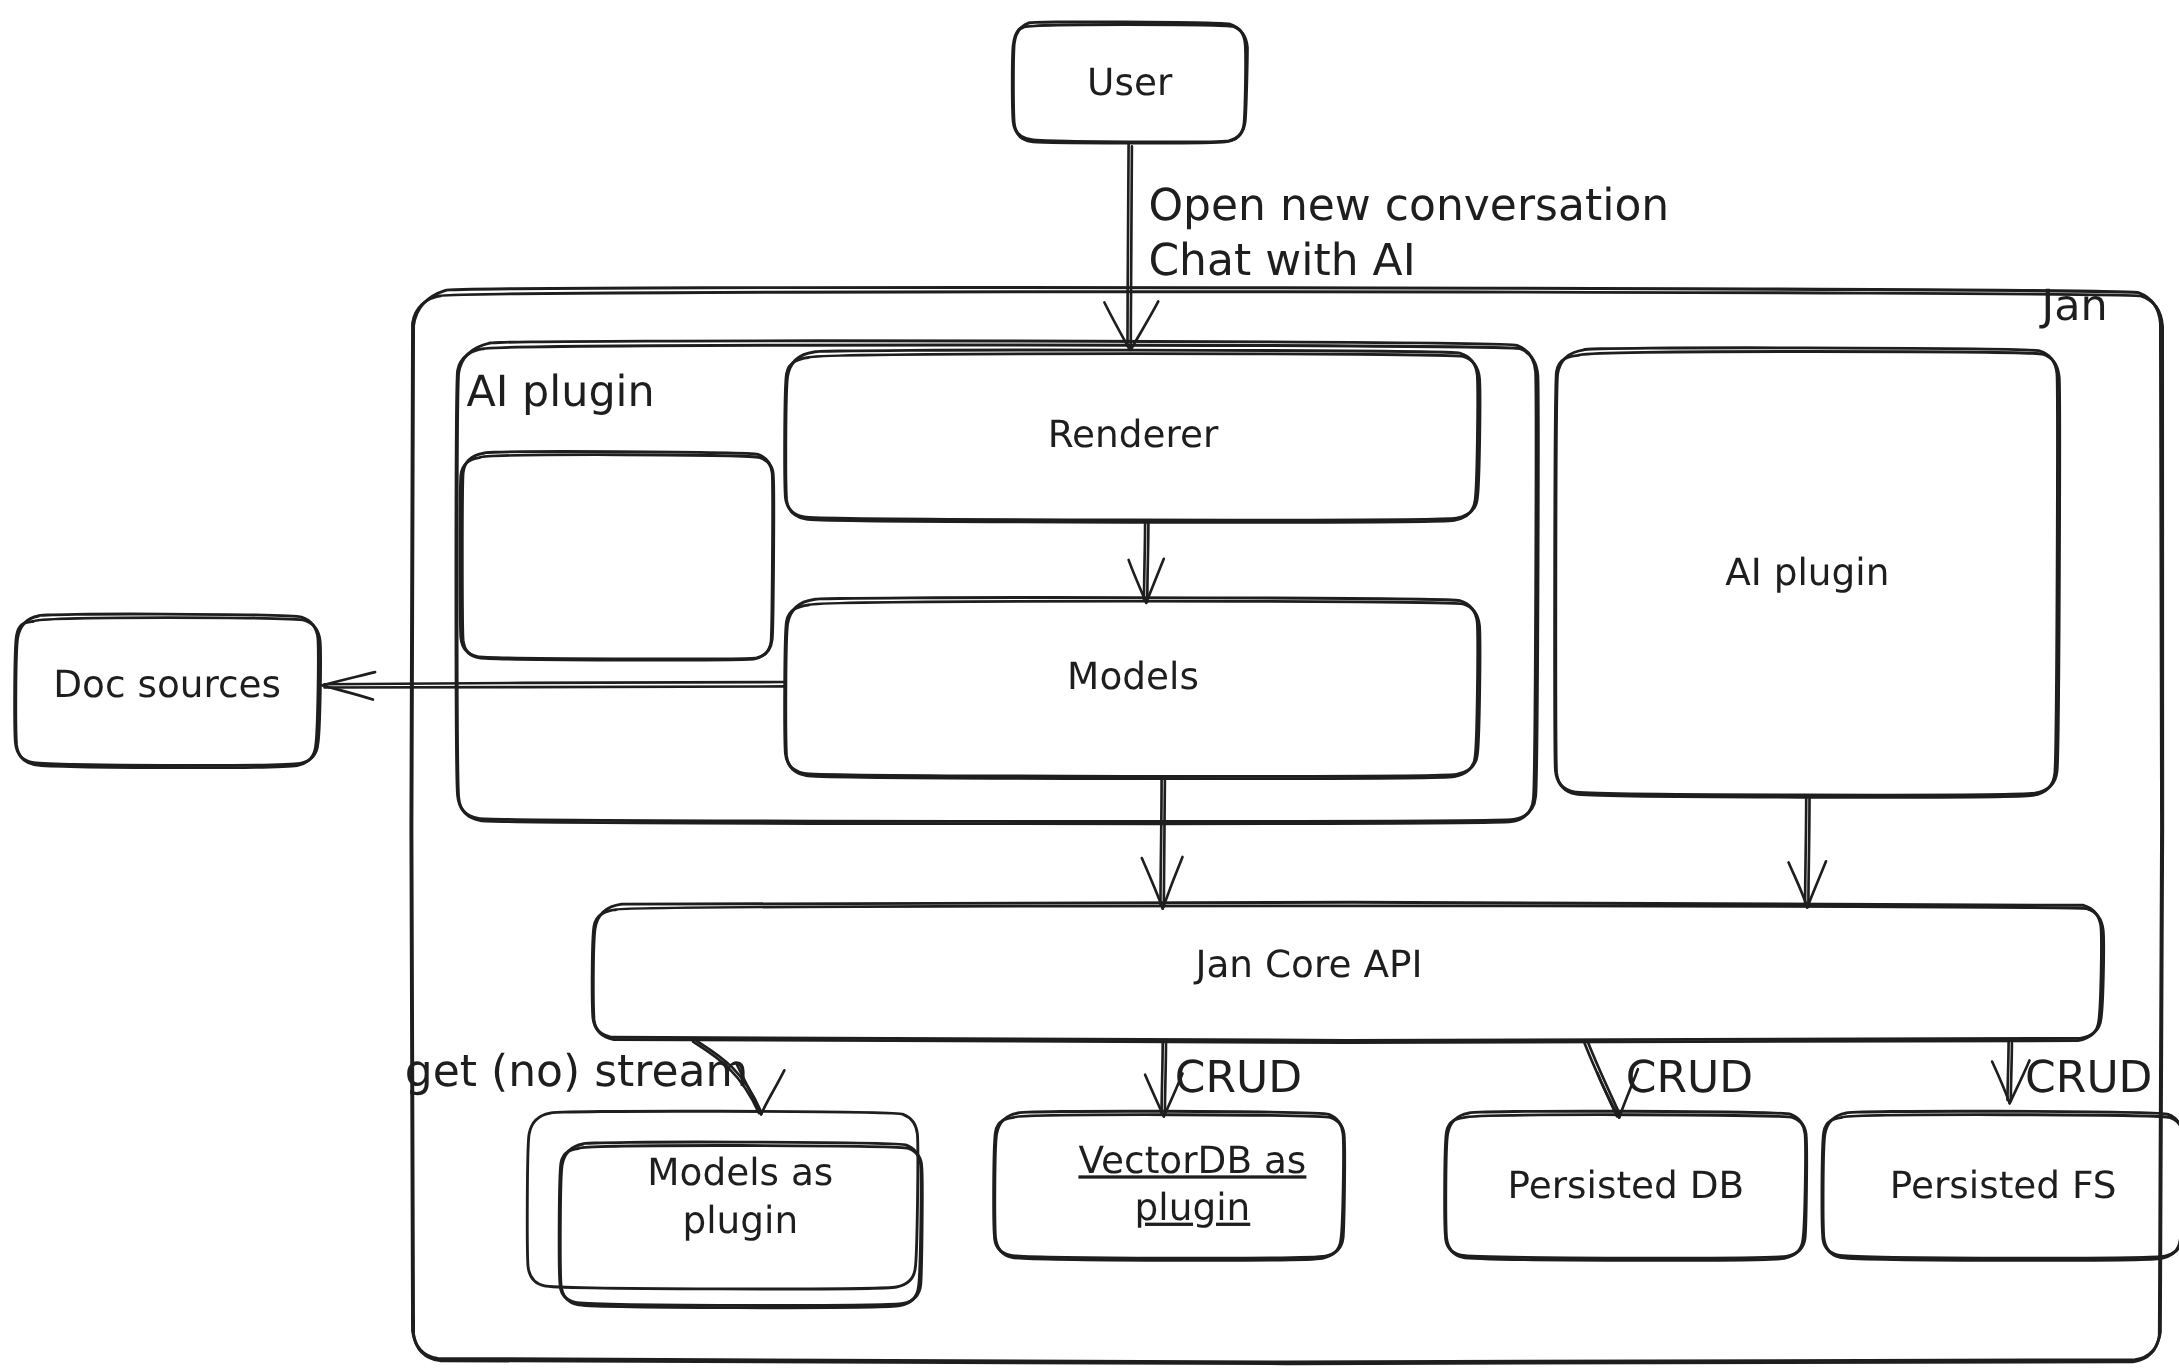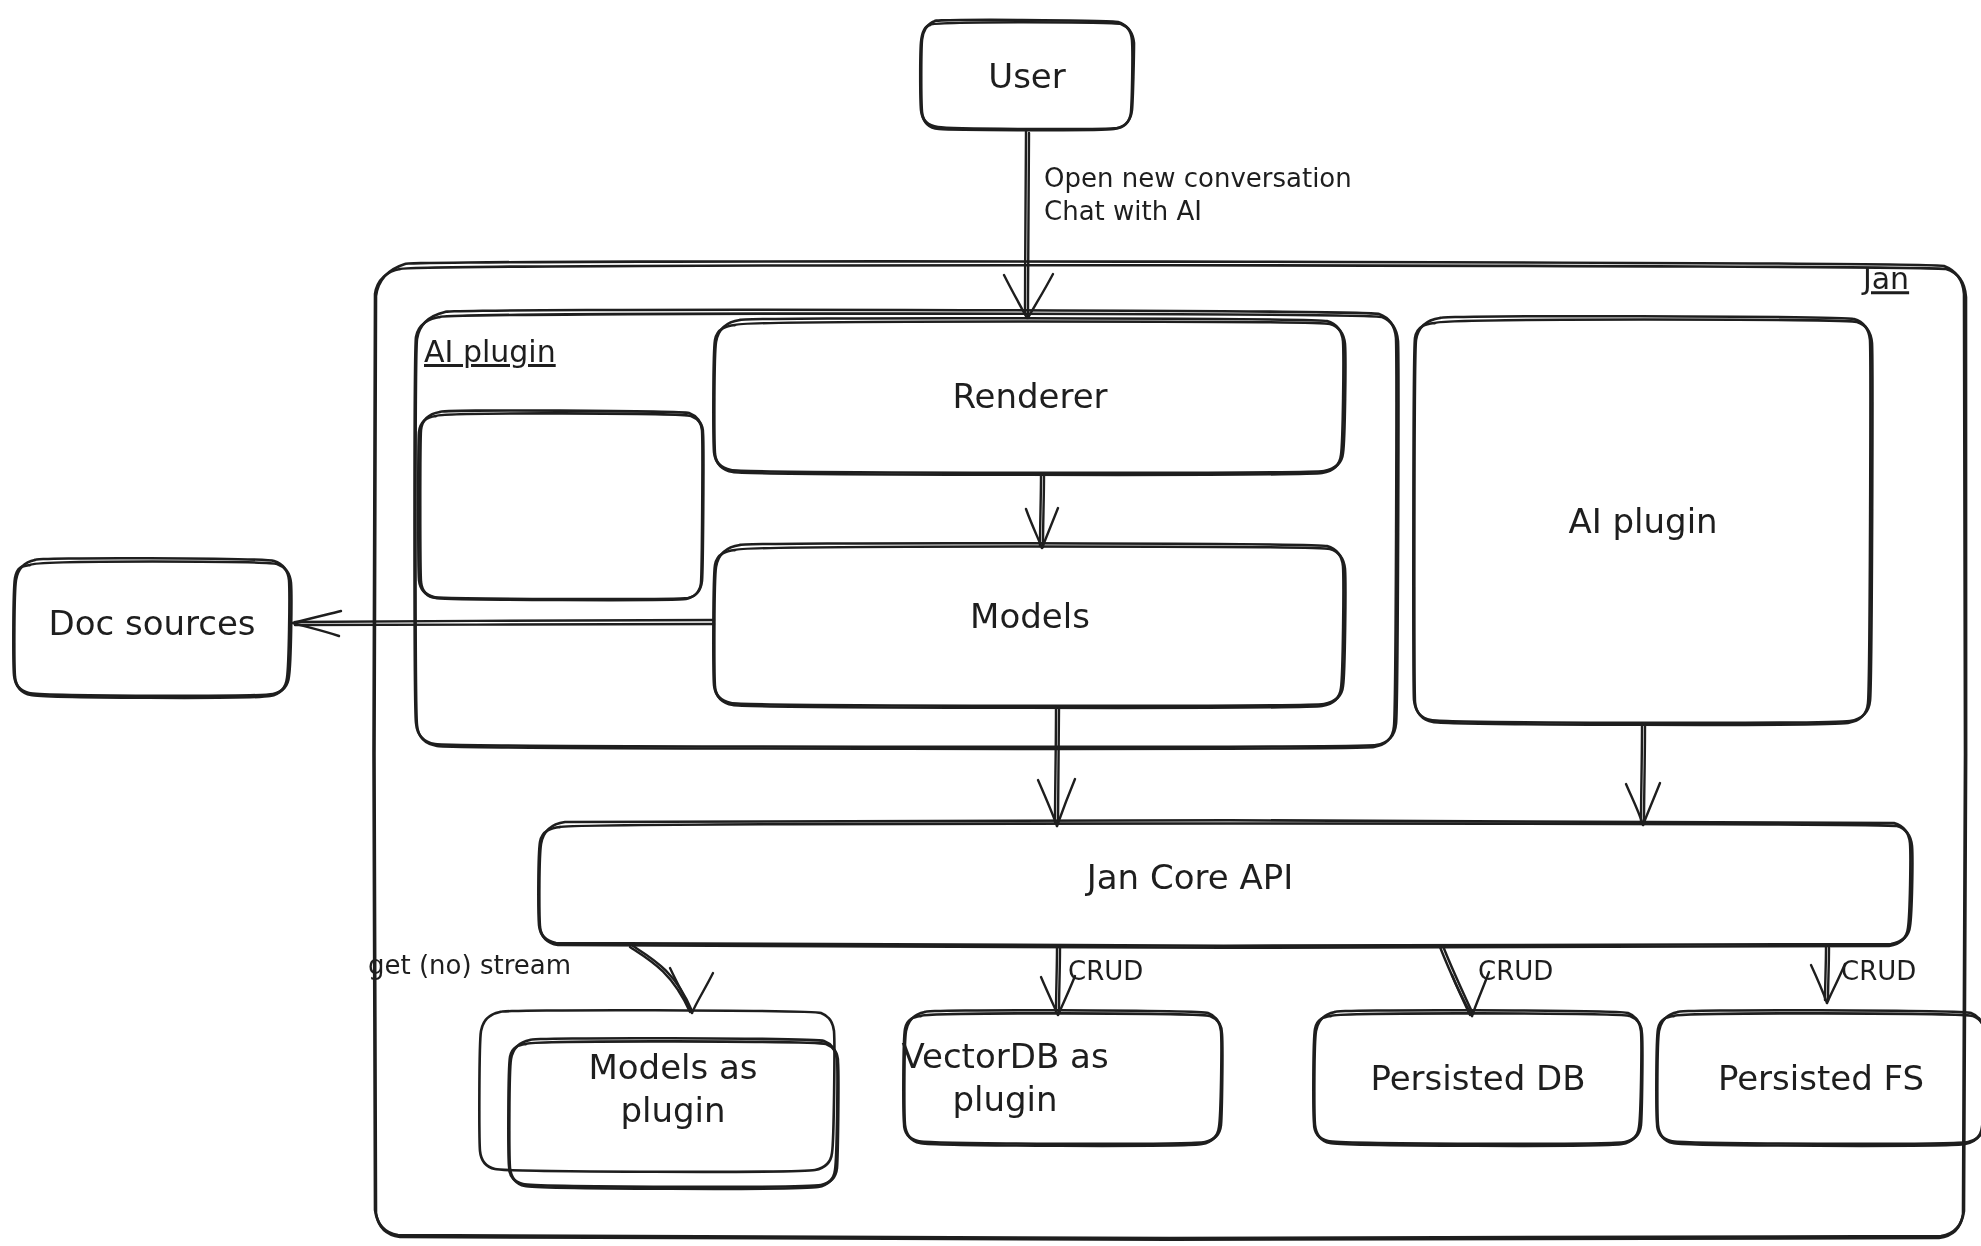--- a/index.html
+++ b/index.html
@@ -52,22 +52,22 @@
   }
   .lbl-center {
     text-align: center;
     transform: translate(-50%, -50%);
   }
   .lbl-left {
     text-align: left;
   }
   .t-node { font-size: 34px; }
   .t-small { font-size: 23px; }
-  .t-edge { font-size: 26px; }
-  .t-group { font-size: 30px; text-decoration: underline; }
+  .t-edge { font-size: 40px; }
+  .t-group { font-size: 39px; }
 </style>
 </head>
 <body>
 
 <div id="diagram-root">
 
   <svg id="diagram-svg" viewBox="0 0 1981 1246" xmlns="http://www.w3.org/2000/svg">
 
     <g>
       <path class="rough-shape s-box" d="M935,21 C931,19 1110,20 1118,22 C1127,25 1131,30 1132,40 C1133,52 1132,100 1131,112 C1130,122 1124,128 1114,129 C1101,131 952,130 939,129 C929,128 923,122 922,112 C921,100 921,52 922,40 C923,30 927,24 935,21"></path>
@@ -216,21 +216,21 @@
 
   <div class="node-label lbl-center t-node" style="left:1643px; top:521px;">AI plugin</div>
 
   <div class="node-label lbl-center t-node" style="left:152px; top:623px;">Doc sources</div>
 
   <div class="node-label lbl-center t-node" style="left:1190px; top:877px;">Jan Core API</div>
 
   <div class="node-label lbl-center t-node" style="left:673px; top:1088px;">Models as
 plugin</div>
 
-  <div class="node-label lbl-center t-node" style="left:1005px; top:1077px;">VectorDB as
+  <div class="node-label lbl-center t-node" style="left:1084px; top:1077px;text-decoration:underline;">VectorDB as
 plugin</div>
 
   <div class="node-label lbl-center t-node" style="left:1478px; top:1078px;">Persisted DB</div>
 
   <div class="node-label lbl-center t-node" style="left:1821px; top:1078px;">Persisted FS</div>
 
   <div class="node-label lbl-left t-edge" style="left:1044px; top:162px;">Open new conversation
 Chat with AI</div>
 
   <div class="node-label lbl-left t-edge" style="left:368px; top:949px;">get (no) stream</div>

